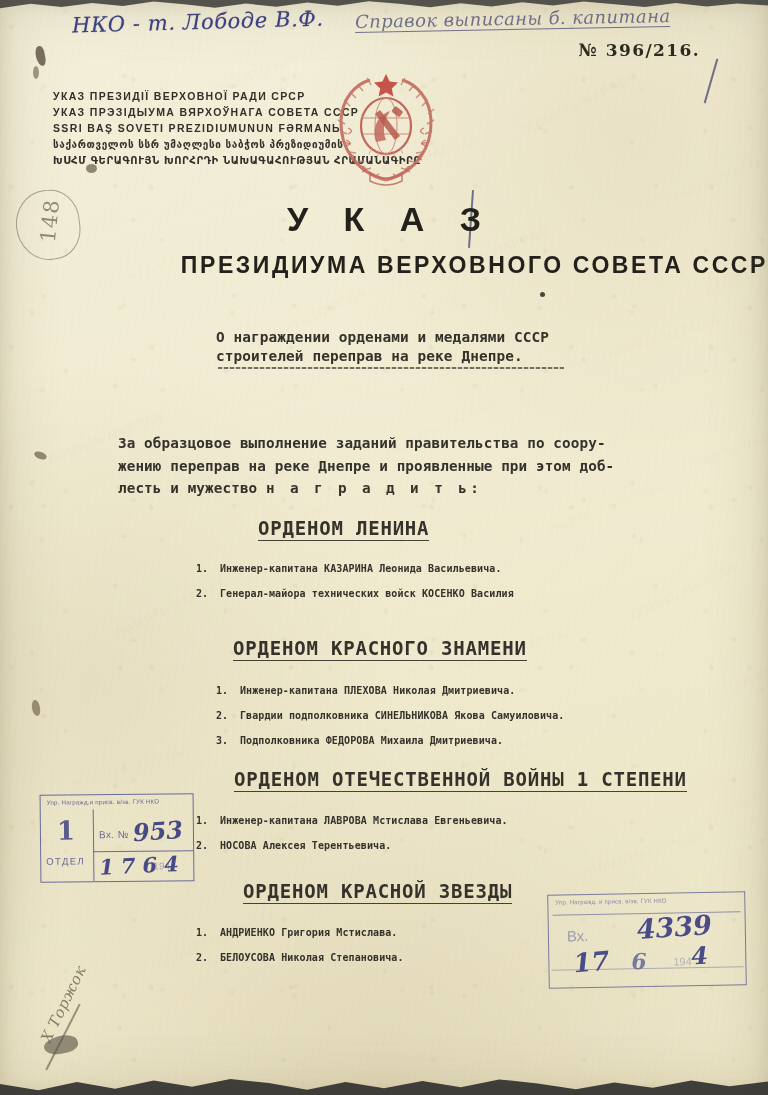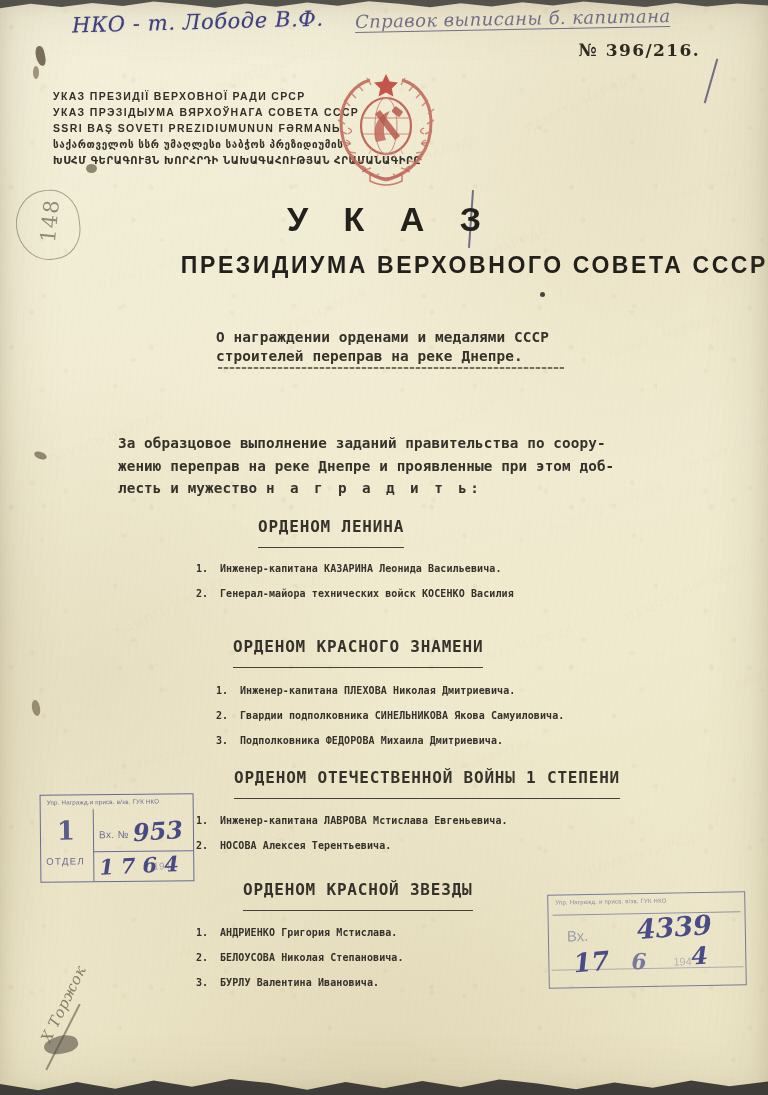--- a/index.html
+++ b/index.html
@@ -245,26 +245,26 @@
     font-size: 14.3px;
     line-height: 22.6px;
     font-weight: 600;
     color: #35322b;
     white-space: pre-line;
   }
   .body-para .sp { letter-spacing: 3.4px; }
 
   .award-head {
     position: absolute;
-    font-size: 16px;
+    font-size: 19px;
     font-weight: 600;
     color: #35322b;
     letter-spacing: .8px;
     border-bottom: 1.6px solid #454136;
-    padding-bottom: 11px;
+    padding-bottom: 1px;
   }
 
   .award-list {
     position: absolute;
     font-size: 10px;
     line-height: 25px;
     font-weight: 600;
     color: #35322b;
     list-style: none;
     margin: 0; padding: 0;
@@ -533,21 +533,20 @@
       </ul>
       <div class="tw award-head" style="left: 234px; top: 768px;">ОРДЕНОМ ОТЕЧЕСТВЕННОЙ ВОЙНЫ 1 СТЕПЕНИ</div>
       <ul class="tw award-list" style="left: 196px; top: 808px;">
         <li><span class="num">1.</span><span>Инженер-капитана ЛАВРОВА Мстислава Евгеньевича.</span></li>
         <li><span class="num">2.</span><span>НОСОВА Алексея Терентьевича.</span></li>
       </ul>
       <div class="tw award-head" style="left: 243px; top: 880px;">ОРДЕНОМ КРАСНОЙ ЗВЕЗДЫ</div>
       <ul class="tw award-list" style="left: 196px; top: 920px;">
         <li><span class="num">1.</span><span>АНДРИЕНКО Григория Мстислава.</span></li>
         <li><span class="num">2.</span><span>БЕЛОУСОВА Николая Степановича.</span></li>
-        <li><span class="num">3.</span><span>БУРЛУ Валентина Ивановича.</span></li>
       </ul>
     </div>
 
   <div class="stamp stamp-left">
     <div class="s-top">Упр. Награжд.и присв. в/зв. ГУК НКО</div>
     <div class="vdiv"></div>
     <div class="hdiv"></div>
     <div class="big1">1</div>
     <div class="otdel">ОТДЕЛ</div>
     <div class="vx">Вх. №</div>

